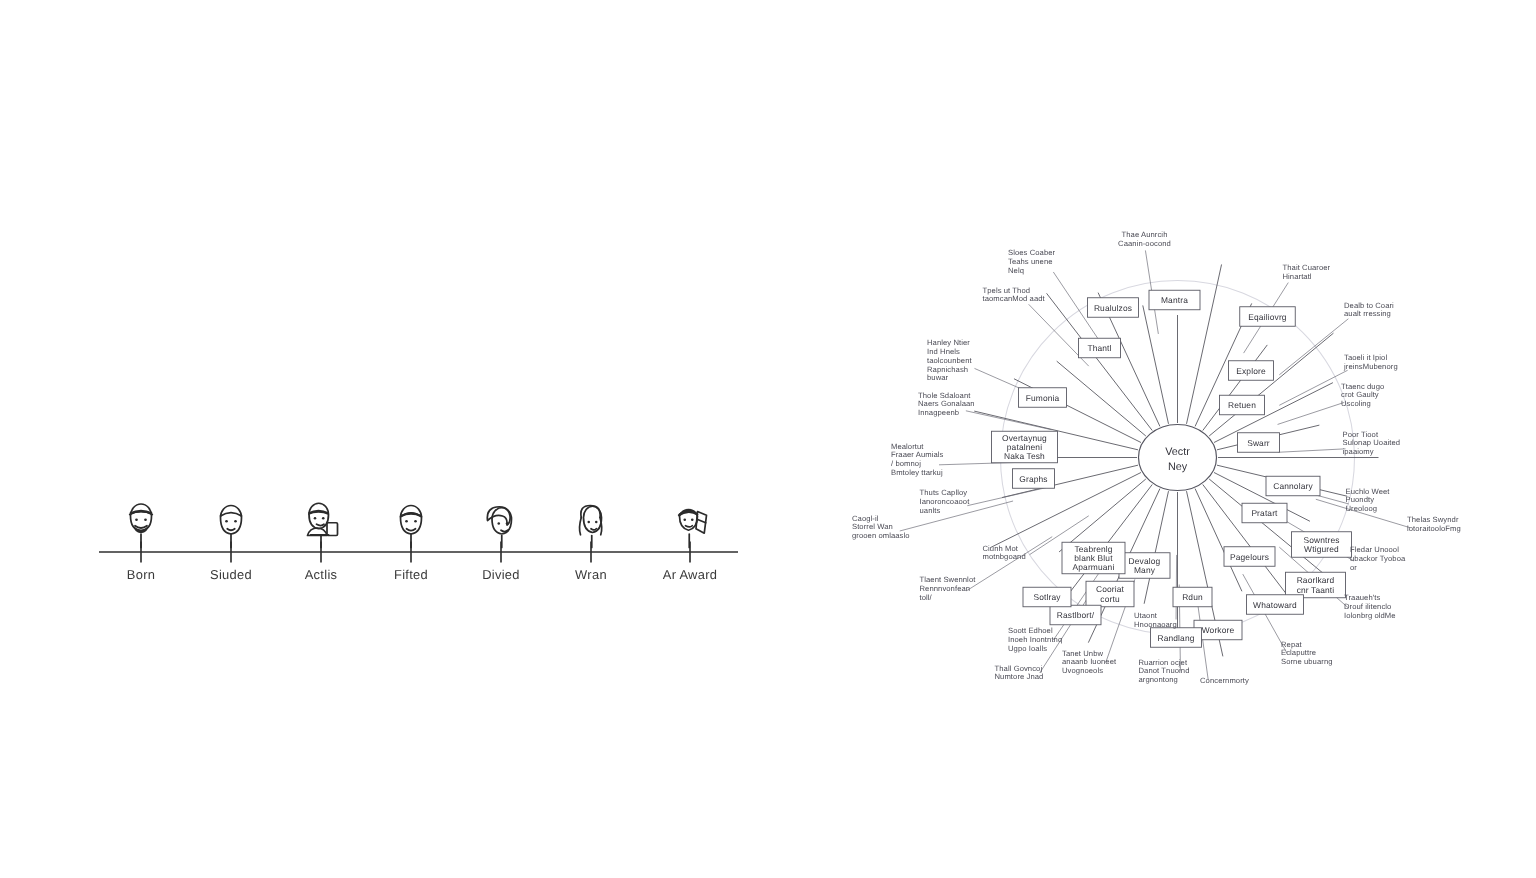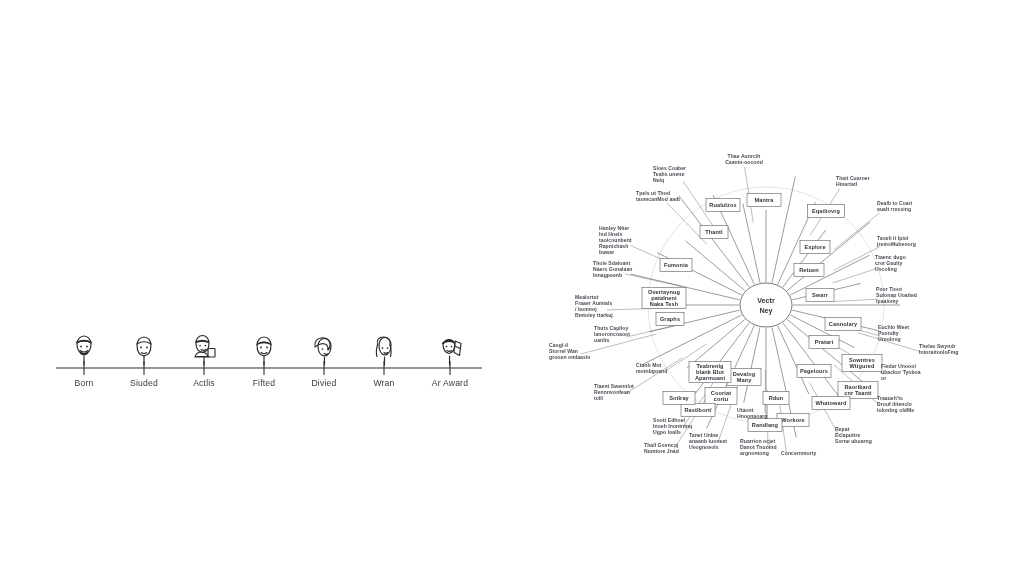--- a/index.html
+++ b/index.html
@@ -6,22 +6,22 @@
   html,body{margin:0;padding:0;}
   body{
     width:1024px;height:585px;
     background:#ffffff;
     font-family:"Liberation Sans", sans-serif;
     overflow:hidden;
     position:relative;
   }
   #canvas{position:absolute;inset:0;width:1024px;height:585px;}
   .panel{position:absolute;top:0;height:585px;}
-  #timeline-panel{left:16px;width:512px;}
-  #radial-panel{left:493px;width:512px;font-weight:bold;}
+  #timeline-panel{left:0;width:512px;padding-left:26px;}
+  #radial-panel{left:512px;width:512px;}
 
   svg{display:block;}
 
   
   .tl-label{
     font-family:"Liberation Sans", sans-serif;
     font-size:8.6px;
     fill:#3a3a3a;
     text-anchor:middle;
     letter-spacing:0.2px;

